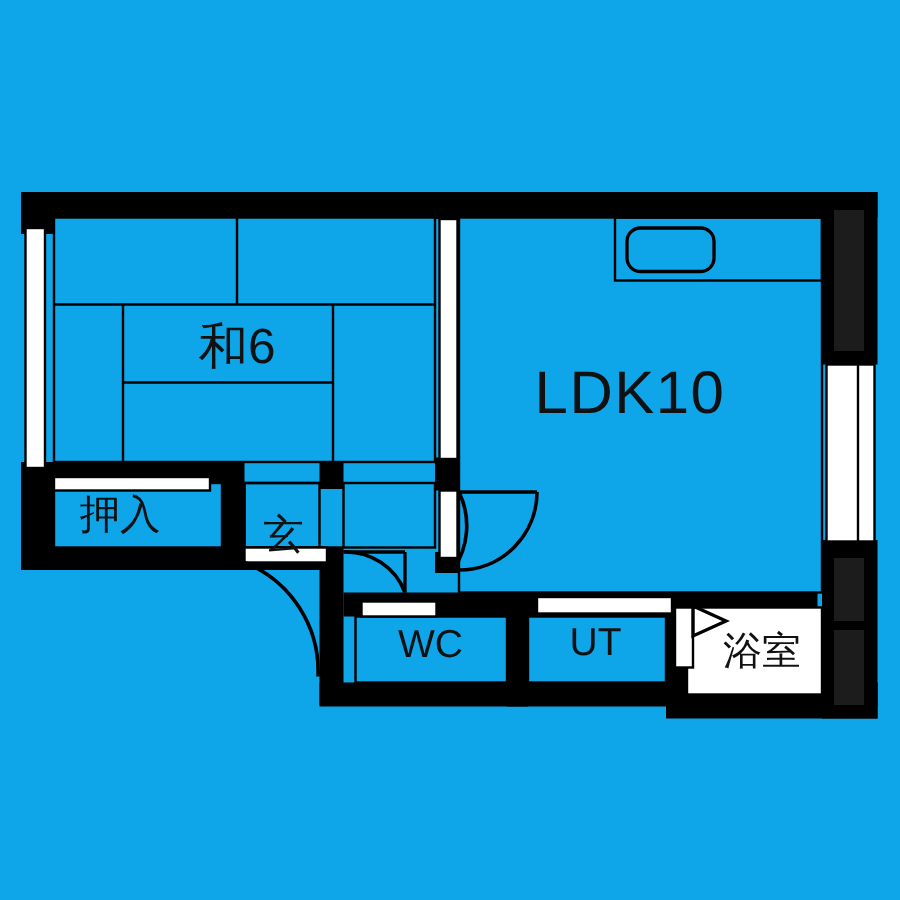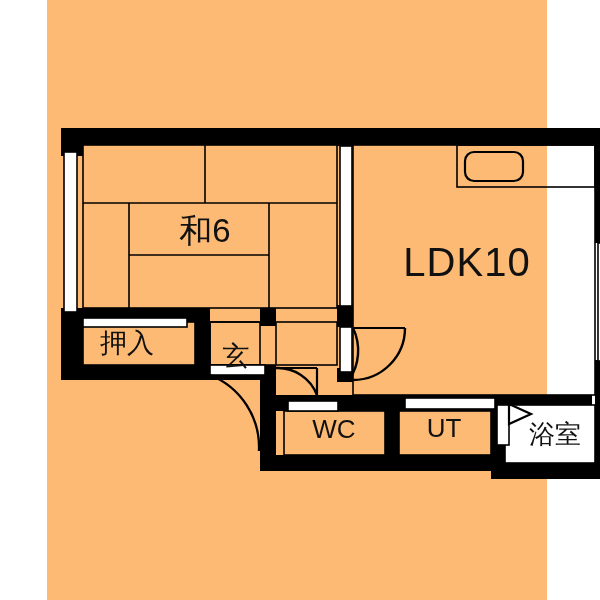--- a/index.html
+++ b/index.html
@@ -8,24 +8,23 @@
     background: #ffffff;
   }
   body {
     width: 600px;
     height: 600px;
     font-family: "Liberation Sans", sans-serif;
     overflow: hidden;
   }
   #floorplan-root {
     position: relative;
-    width: 500px;
+    width: 600px;
     height: 600px;
-    background: #fdba74;
-    margin-left: 47px;
+    background: #0ea5e9;
   }
   svg#plan-svg {
     display: block;
     width: 600px;
     height: 600px;
   }
   .room-label {
     font-family: "Liberation Sans", sans-serif;
     fill: #111111;
     text-anchor: middle;

